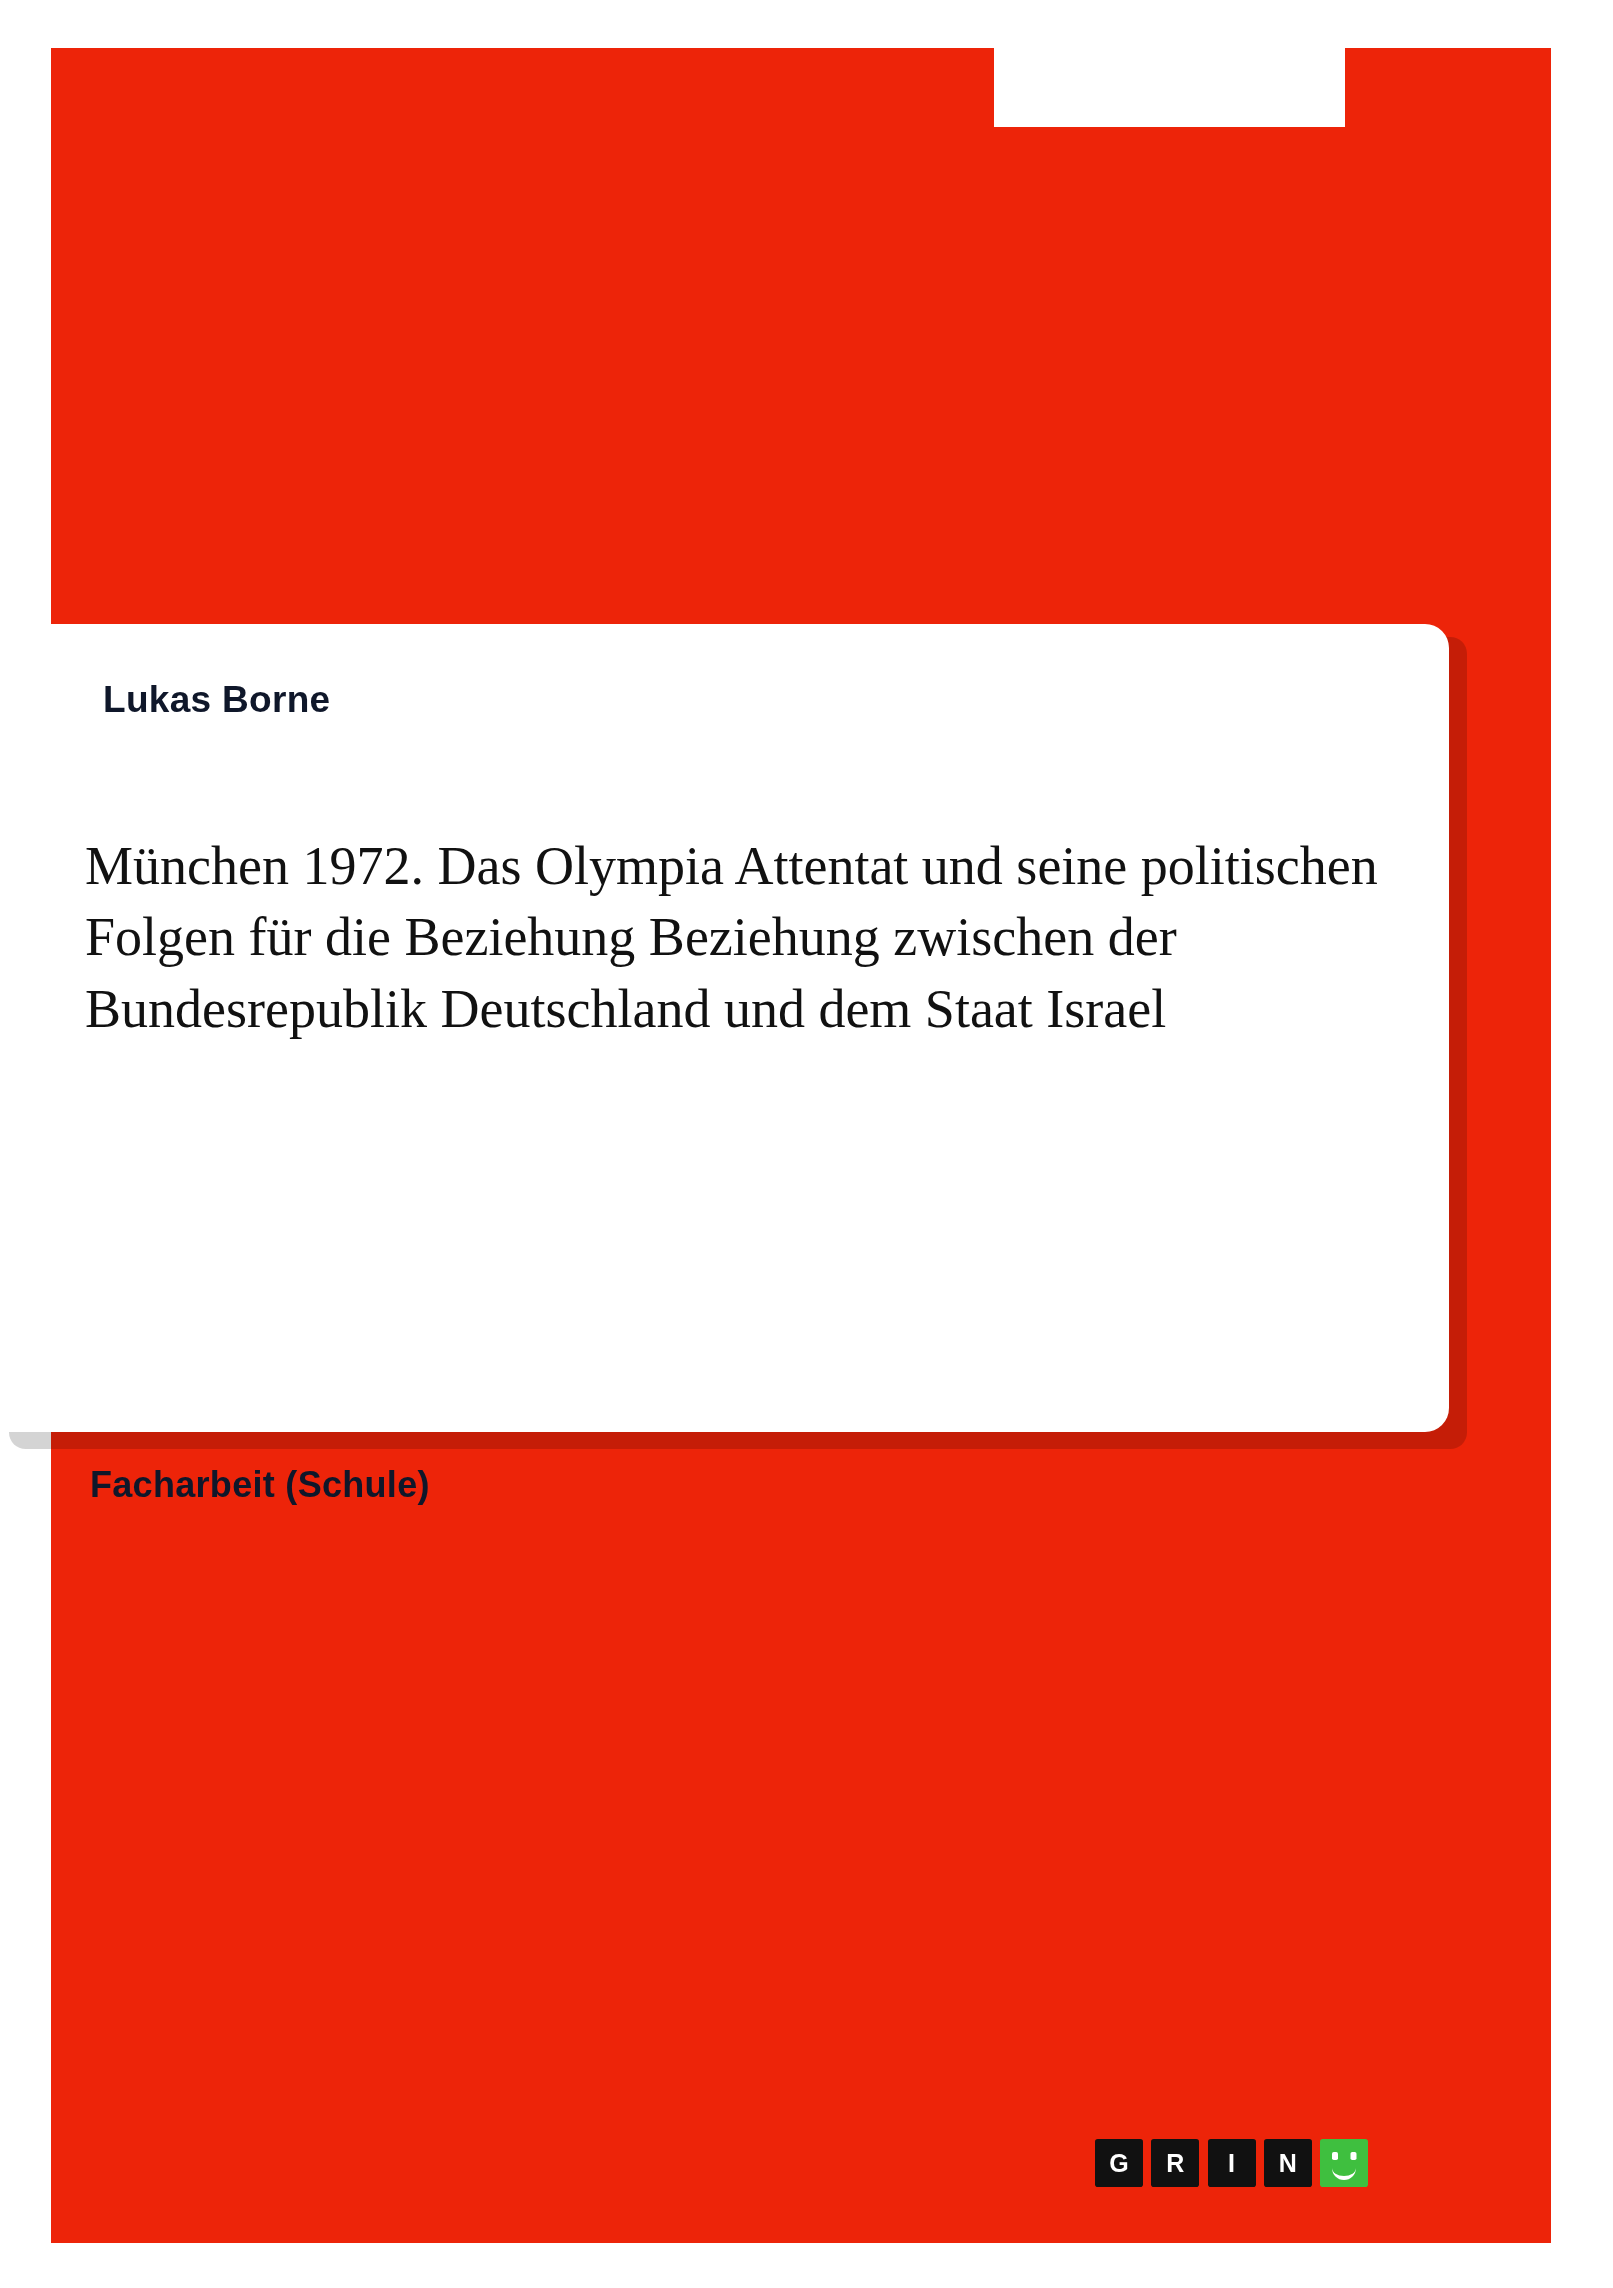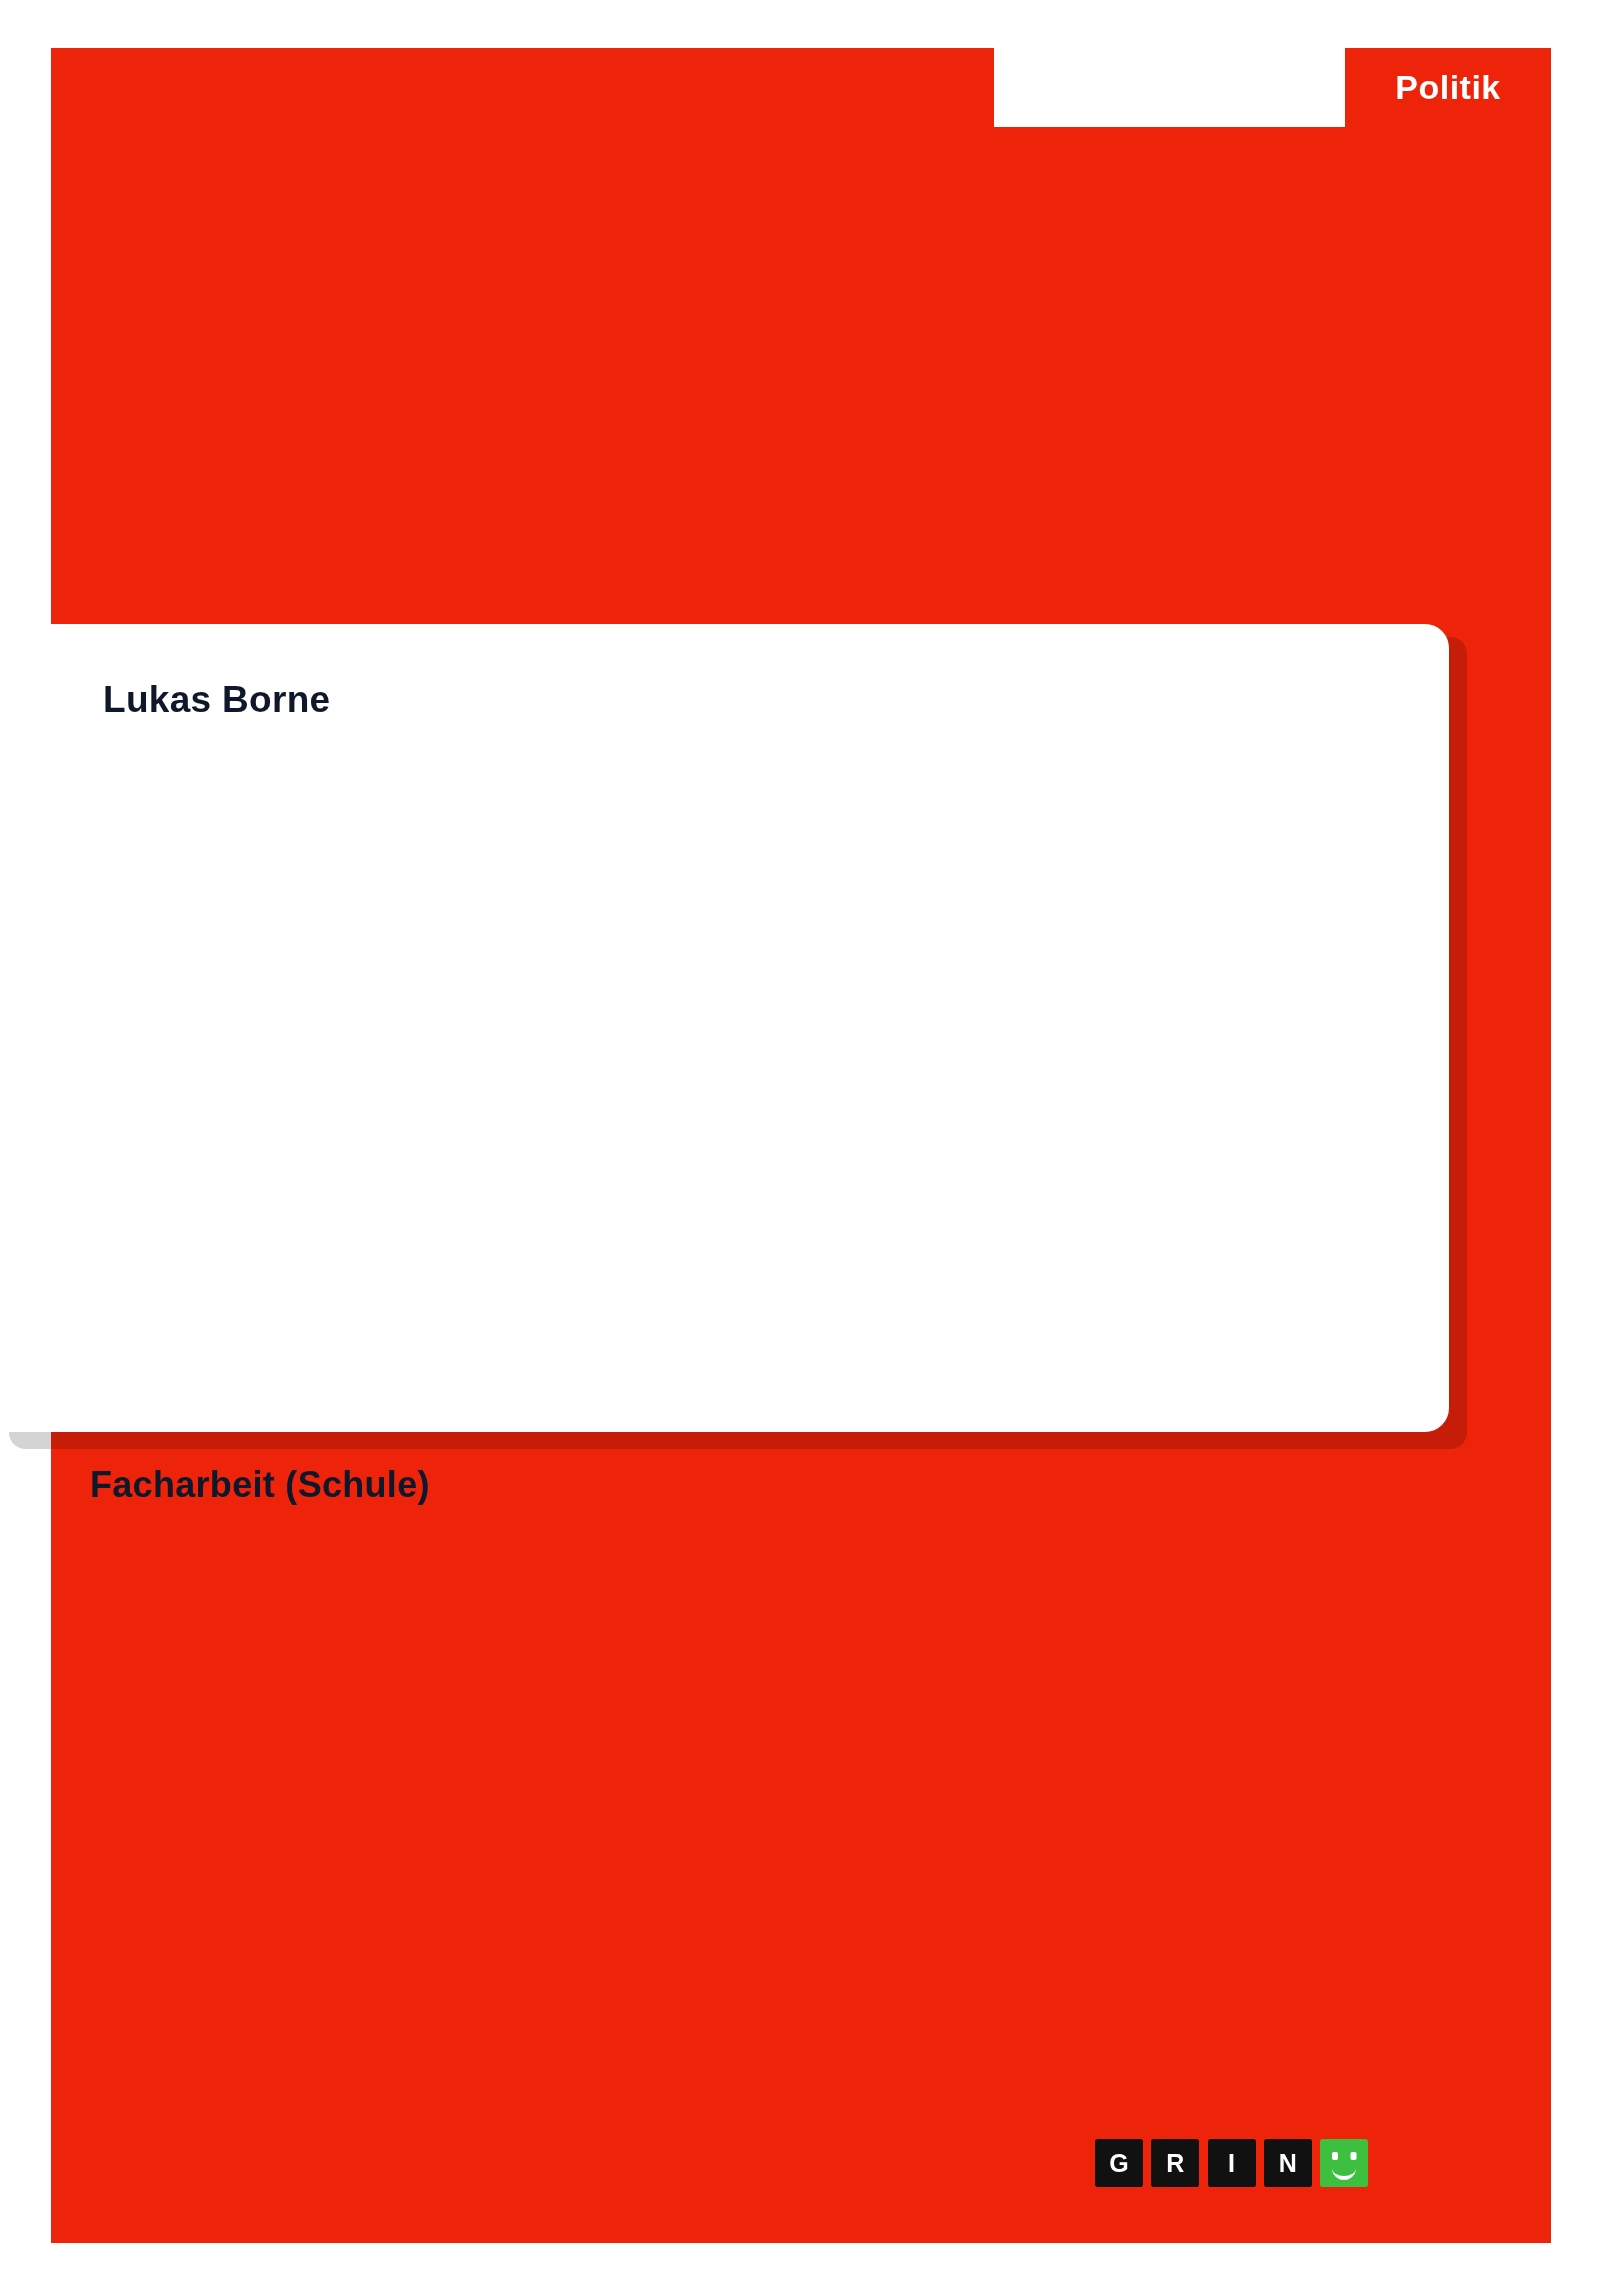--- a/index.html
+++ b/index.html
@@ -175,27 +175,27 @@
 </head>
 <body>
 
 <div class="page">
 
   <div class="red-body"></div>
 
   <div class="tab-cut"></div>
   <div class="tab-label-block"></div>
 
-  <div class="category">Politik</div>
 
   <div class="card-shadow"></div>
   <div class="card"></div>
 
   <div class="author">Lukas Borne</div>
 
+  <div class="title">München 1972. Das Olympia Attentat und seine politischen Folgen für die Beziehung Beziehung zwischen der Bundesrepublik Deutschland und dem Staat Israel</div>
 
   <div class="doctype">Facharbeit (Schule)</div>
 
   <div class="logo">
     <div class="letter">G</div>
     <div class="letter">R</div>
     <div class="letter">I</div>
     <div class="letter">N</div>
     <div class="smiley"></div>
   </div>

